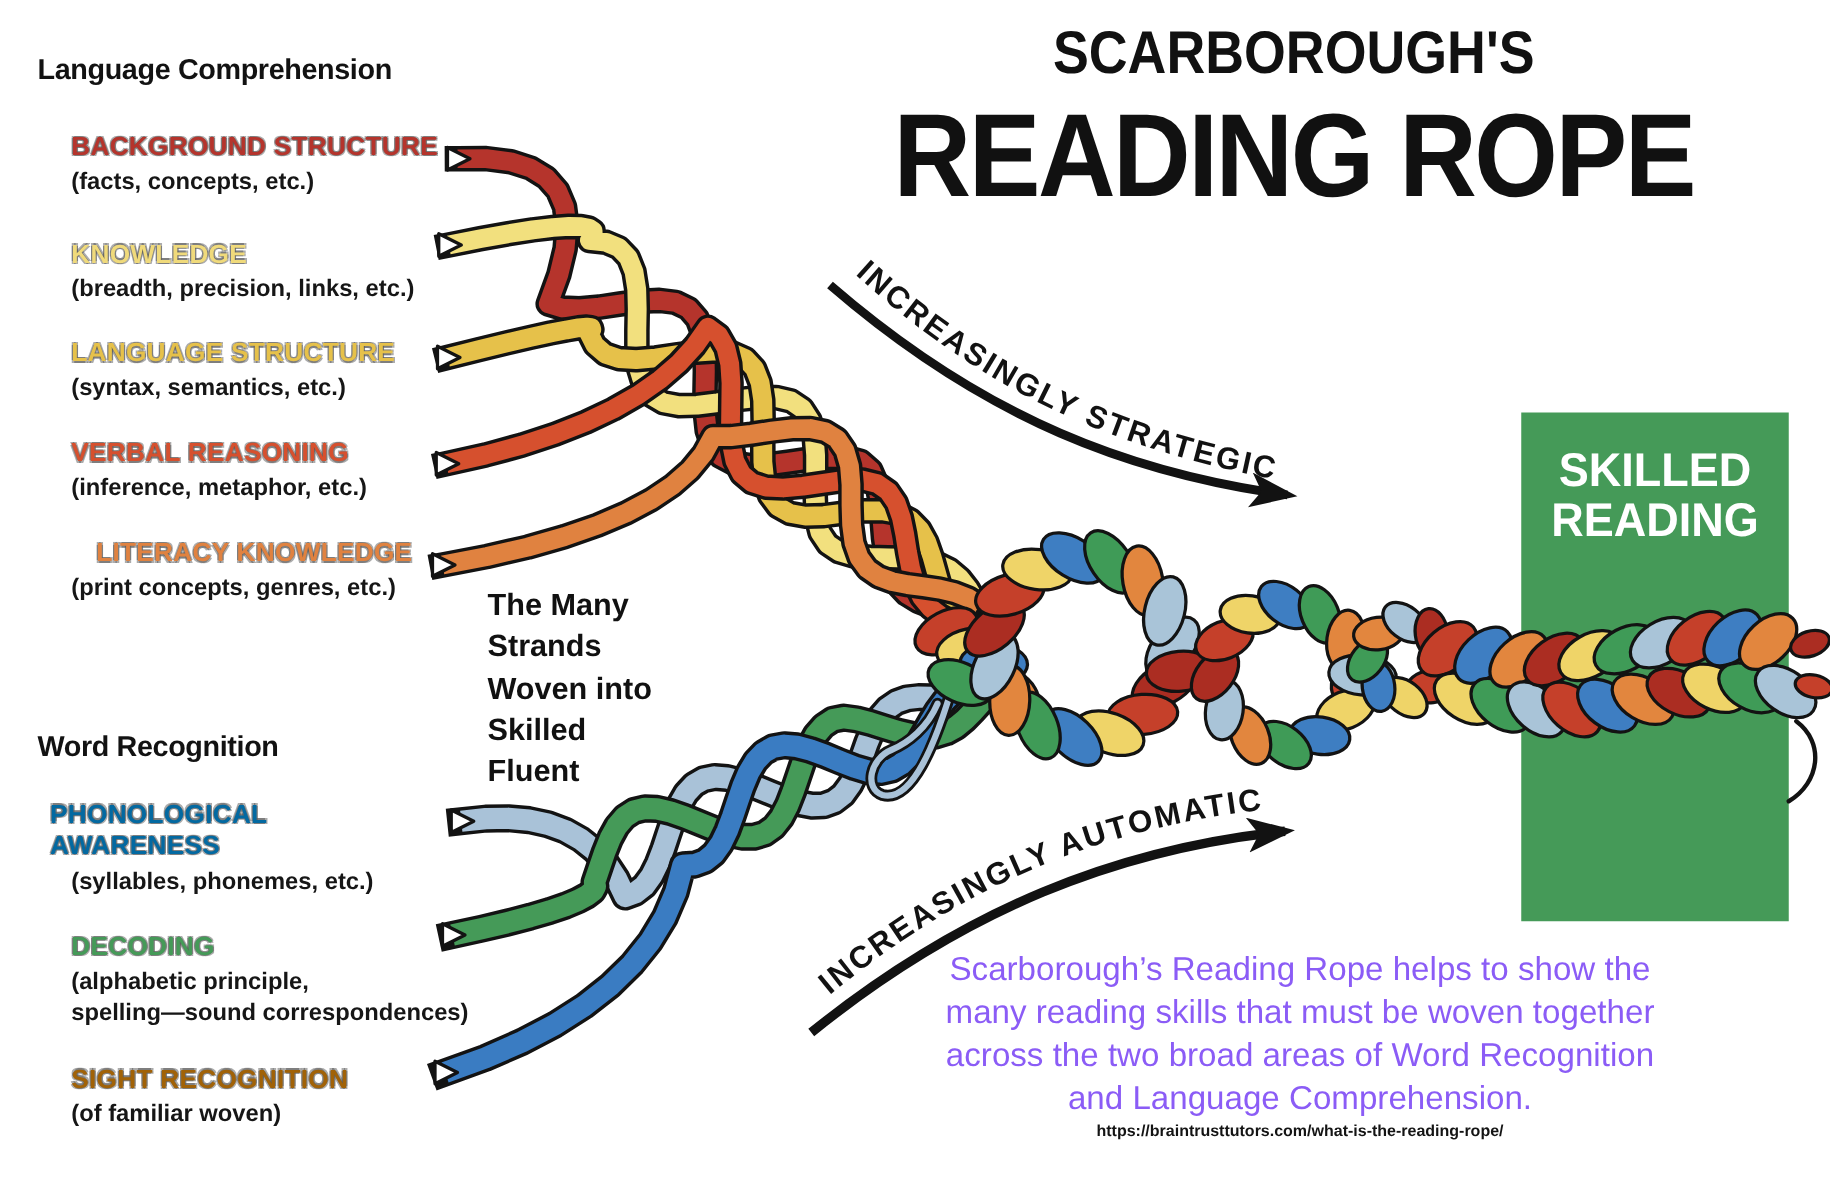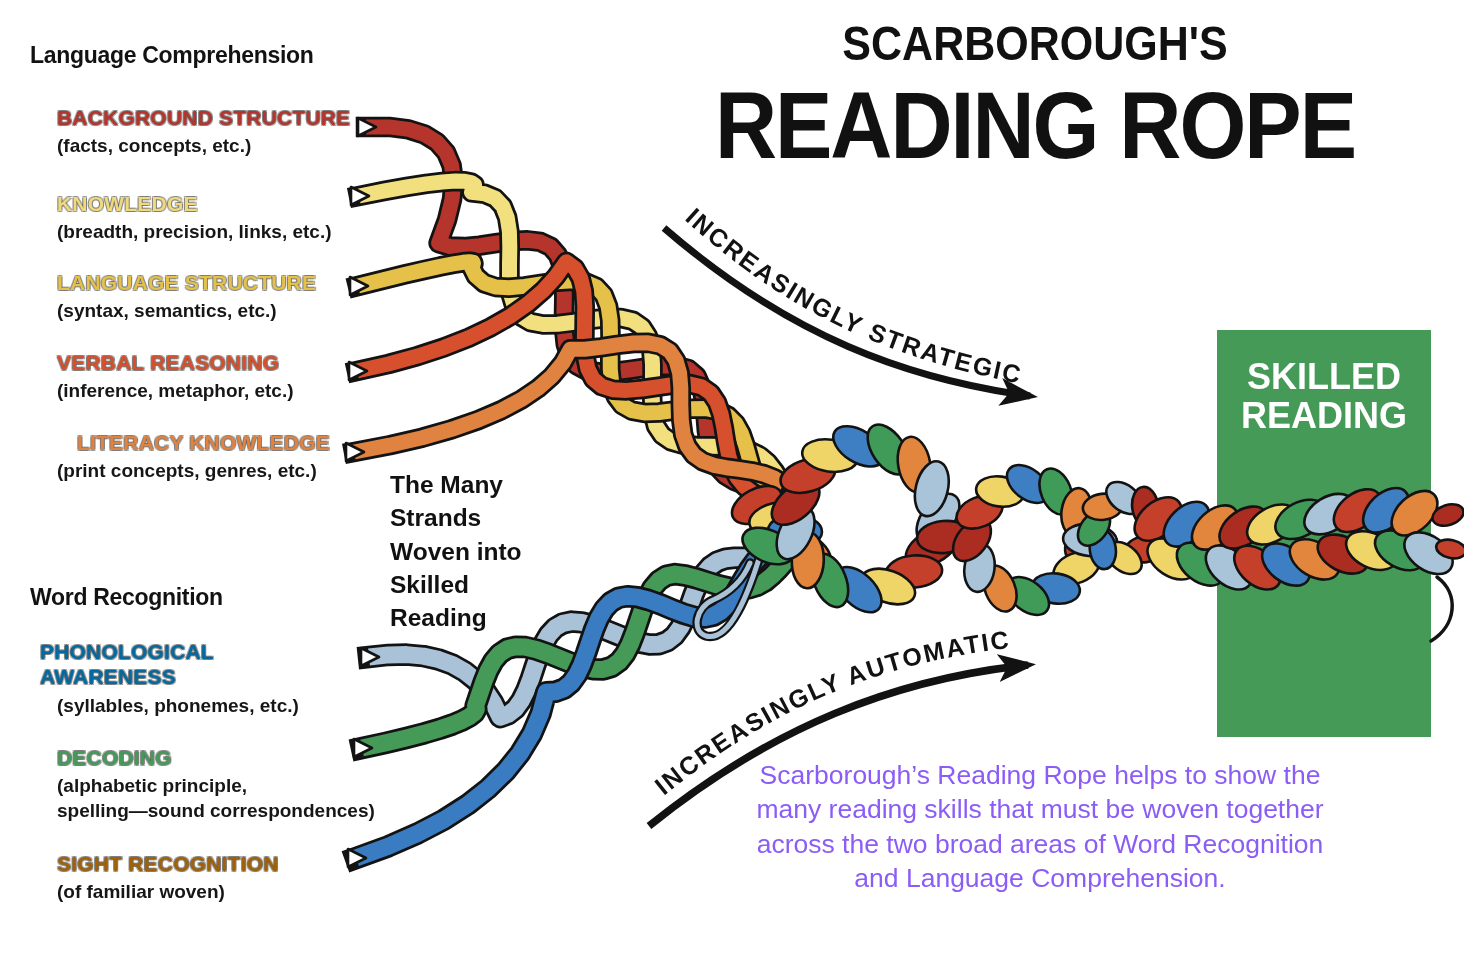--- a/index.html
+++ b/index.html
@@ -61,33 +61,34 @@
 
 <div class="abs title-wrap" style="left:630px;top:16px;width:810px;">
   <div class="title-small">SCARBOROUGH'S</div>
   <div class="title-big" style="margin-top:6px;">READING ROPE</div>
 </div>
 
 <div class="abs caption" style="left:390px;top:468px;">The Many
 Strands
 Woven into
 Skilled
-Reading</div>
+Fluent</div>
 
 <div class="abs greenbox" style="left: 1217px; top: 330px; background: rgb(69, 154, 88);">
   <div class="abs gb-title" style="top:26px;left:0;">SKILLED
 READING</div>
 </div>
 
 <div class="abs summary" style="left:660px;top:758px;">Scarborough’s Reading Rope helps to show the
 many reading skills that must be woven together
 across the two broad areas of Word Recognition
 and Language Comprehension.</div>
 
 <div class="abs footnote" style="left:660px;top:896px;">
+  <div>https://braintrusttutors.com/what-is-the-reading-rope/</div>
 </div>
 
 <svg id="rope-svg" class="abs" style="left:0;top:0;pointer-events:none;" width="1464" height="954" viewBox="0 0 1464 954">
   <defs>
     <marker id="ah" markerUnits="userSpaceOnUse" markerWidth="42" markerHeight="32" refX="30" refY="14" orient="auto">
       <polygon points="0,0 38,14 0,28 9,14" fill="#121212"></polygon>
     </marker>
     <path id="stratTextPath" d="M 678 214 C 795 322 905 365 1056 390" fill="none"></path>
     <path id="autoTextPath" d="M 659 800 C 778 701 896 655 1051 644" fill="none"></path>
   </defs>

